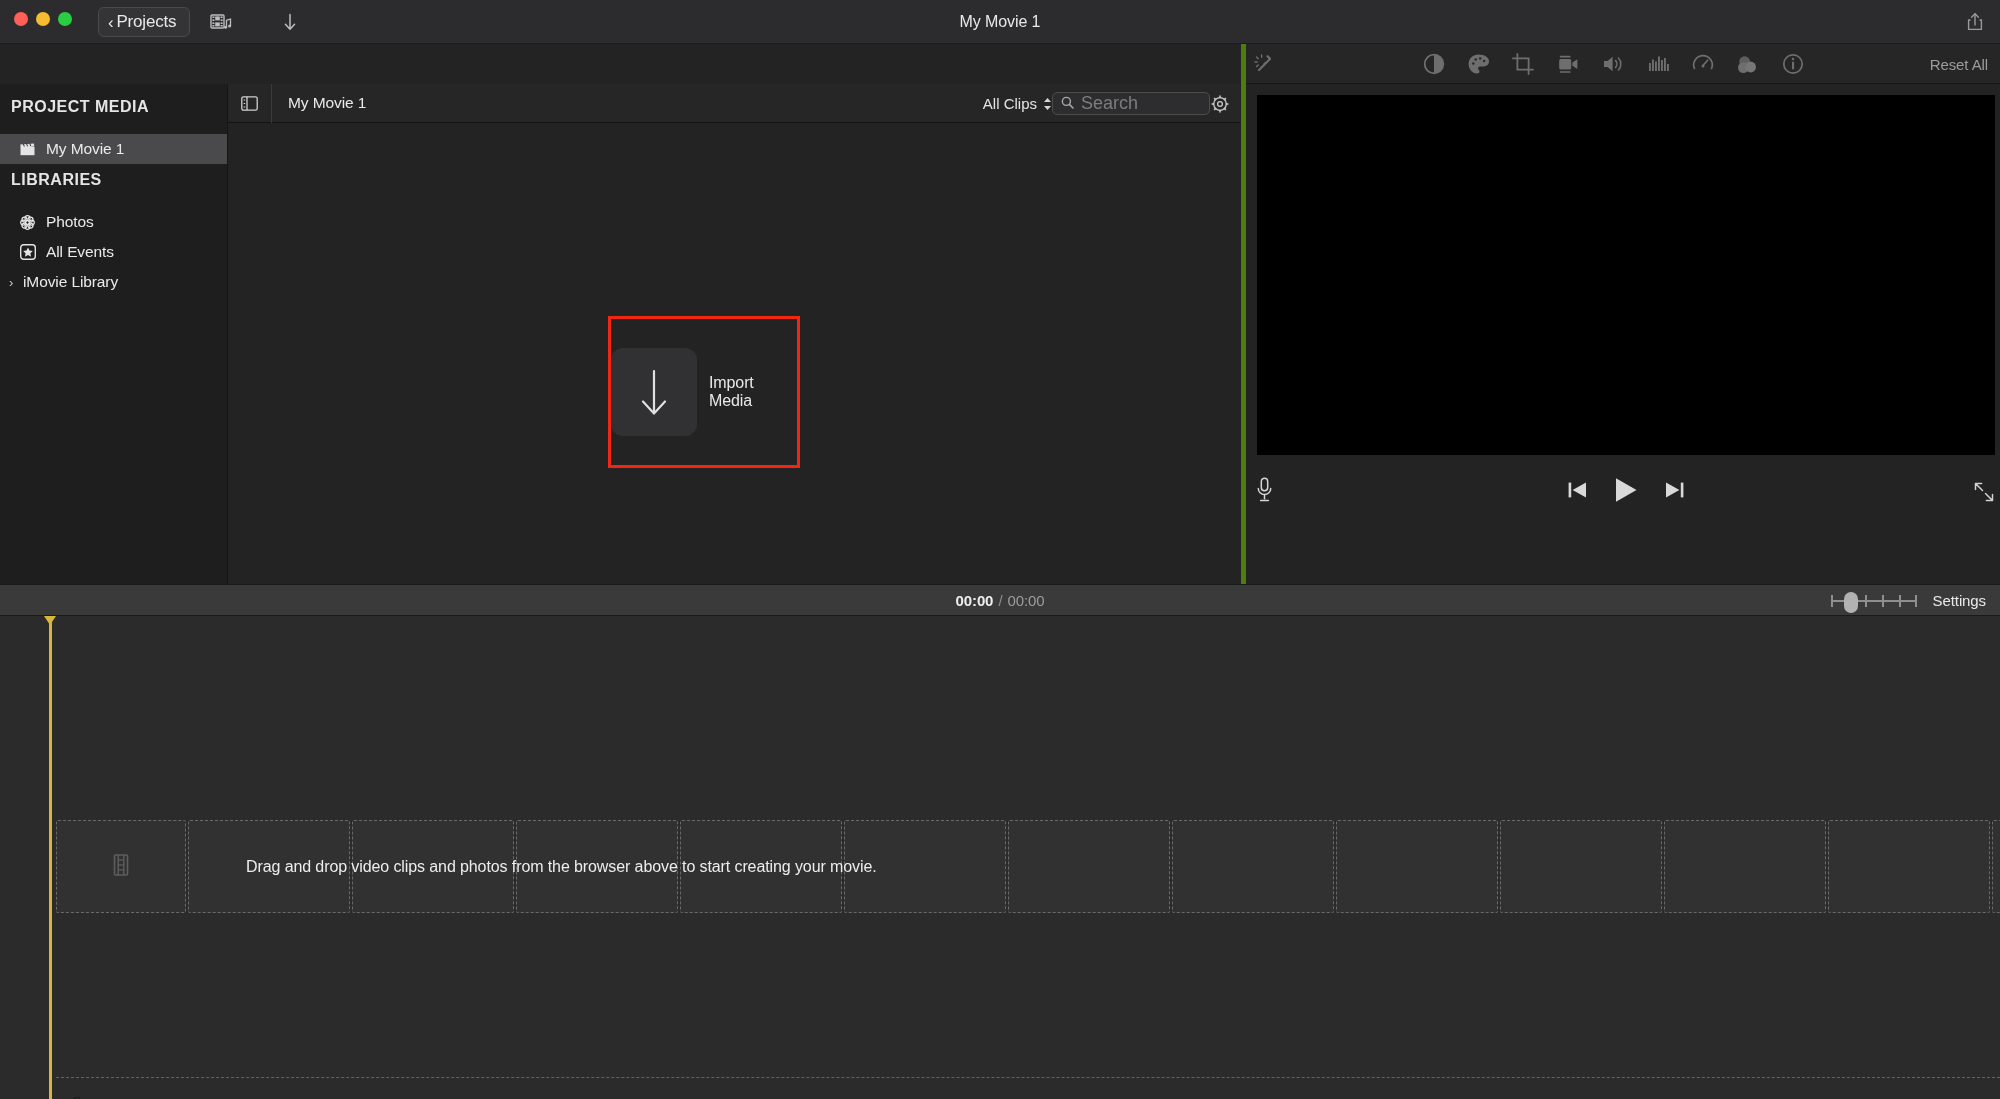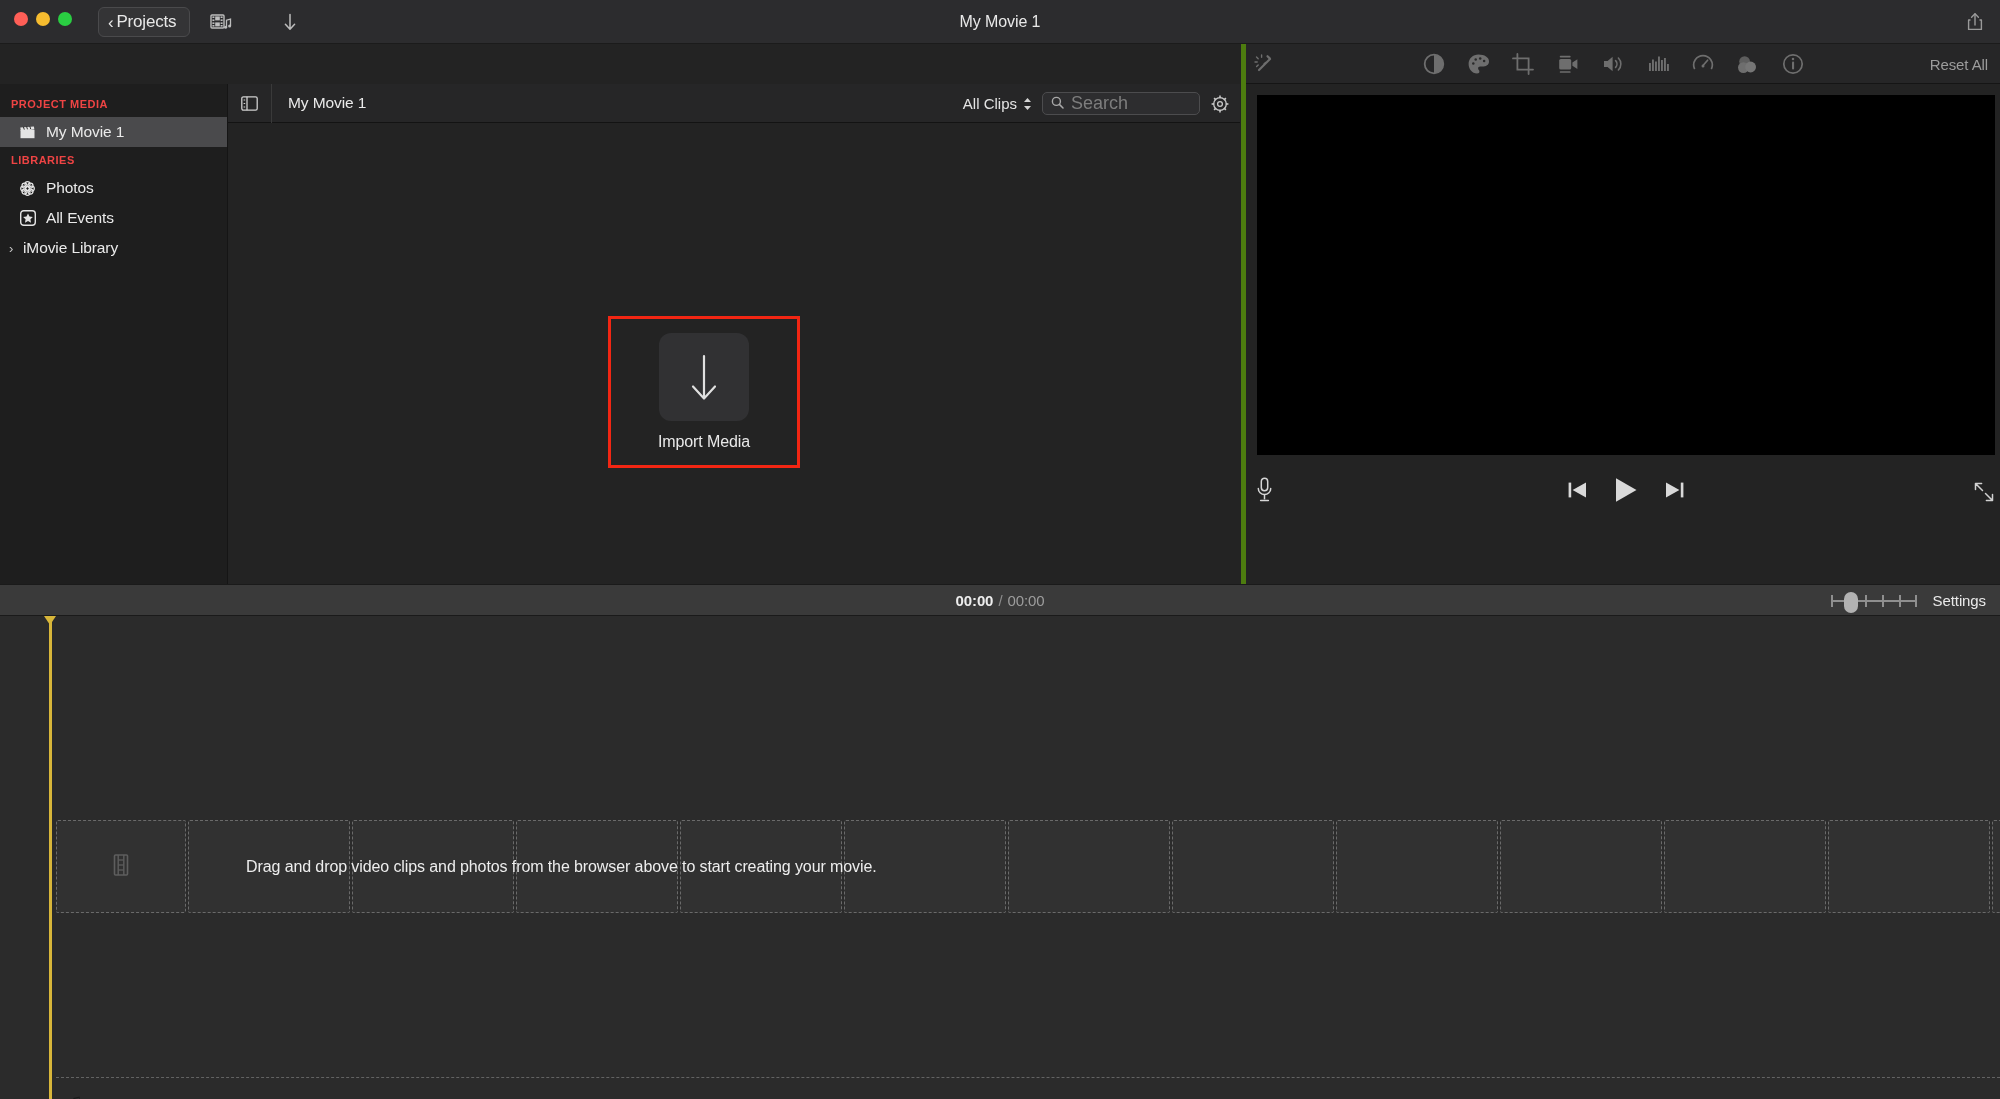--- a/index.html
+++ b/index.html
@@ -61,22 +61,22 @@
   .tab.active{ background:#4f4f51; color:#ffffff; }
 
   
   .sidebar{
     position:absolute; left:0; top:84px; width:228px; height:500px;
     background:#1e1e1e;
     border-right:1px solid #151515;
     padding-top:7px;
   }
   .sb-head{
-    color:#ef4444; font-size:11px; font-weight:bold;
-    letter-spacing:0.5px; padding:7px 0 7px 11px;
+    color:#e5e5e5; font-size:16px; font-weight:bold;
+    letter-spacing:0.5px; padding:7px 0 18px 11px;
   }
   .sb-item{
     height:30px; display:flex; align-items:center; gap:9px;
     padding-left:18px; color:#eaeaea; font-size:15.5px;
     letter-spacing:-0.1px;
   }
   .sb-item.selected{ background:#4a4a4c; }
   .sb-item .ico{ width:19px; display:flex; align-items:center; justify-content:center; color:#e4e4e4; }
   .sb-item.disclose{ padding-left:5px; gap:6px; }
   .disc-arrow{ color:#c7c7c7; font-size:13px; width:12px; text-align:center; }
@@ -89,42 +89,42 @@
   .browser-head{
     position:relative; height:39px; background:#262627;
     border-bottom:1px solid #131313;
     display:flex; align-items:center;
   }
   .sbtoggle{
     width:44px; height:39px; display:flex; align-items:center; justify-content:center;
     border-right:1px solid #3a3a3a; color:#cfcfcf;
   }
   .bh-title{ color:#eaeaea; font-size:15.5px; margin-left:16px; letter-spacing:-0.1px; }
-  .bh-right{ position:absolute; right:10px; top:0; height:39px; display:flex; align-items:center; gap:10px; }
+  .bh-right{ position:absolute; right:10px; top:0; height:39px; display:flex; align-items:center; gap:0; }
   .allclips{ color:#e4e4e4; font-size:15px; display:flex; align-items:center; gap:6px; }
   .updown{ display:inline-flex; flex-direction:column; line-height:6px; font-size:9px; color:#d5d5d5; }
   .searchbox{
     width:158px; height:23px; border:1px solid #4c4c4e; border-radius:5px;
     background:#2d2d2f; display:flex; align-items:center; gap:7px; padding:0 8px;
   }
   .searchbox input{
     background:transparent; border:0; outline:0; color:#fde047;
     font-size:18px; font-family:"Liberation Sans", sans-serif; width:112px;
   }
   .searchbox input::placeholder{ color:#7d7d7d; }
   .gear{ color:#c9c9c9; display:flex; align-items:center; }
 
   .browser-body{ position:relative; height:461px; background:#232323; }
   .import-highlight{
     position:absolute; left:380px; top:193px; width:192px; height:152px;
     border:3px solid #f22613;
   }
   .import-tile{
     position:absolute; left:0; top:0; width:100%; height:100%;
-    display:flex; flex-direction:column; align-items:center; justify-content:center;
+    display:flex; flex-direction:row; align-items:center; justify-content:center;
     gap:12px;
   }
   .import-sq{
     width:90px; height:88px; border-radius:12px; background:#313133;
     display:flex; align-items:center; justify-content:center;
   }
   .import-label{ color:#e9e9e9; font-size:16px; letter-spacing:-0.1px; }
 
   
   .viewer{

